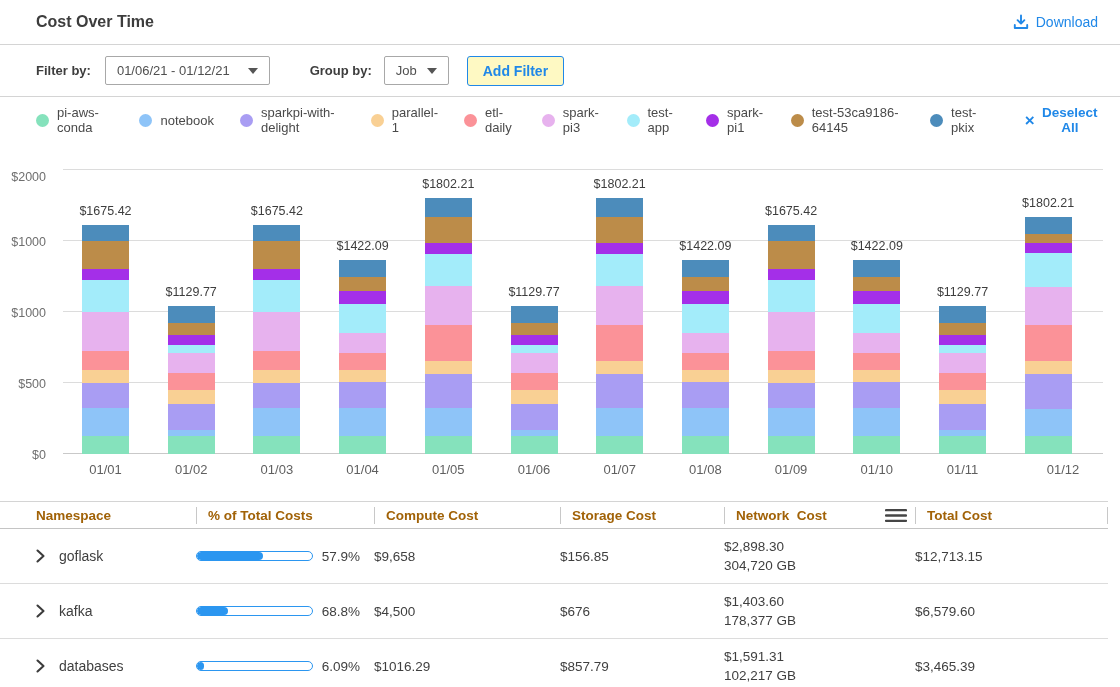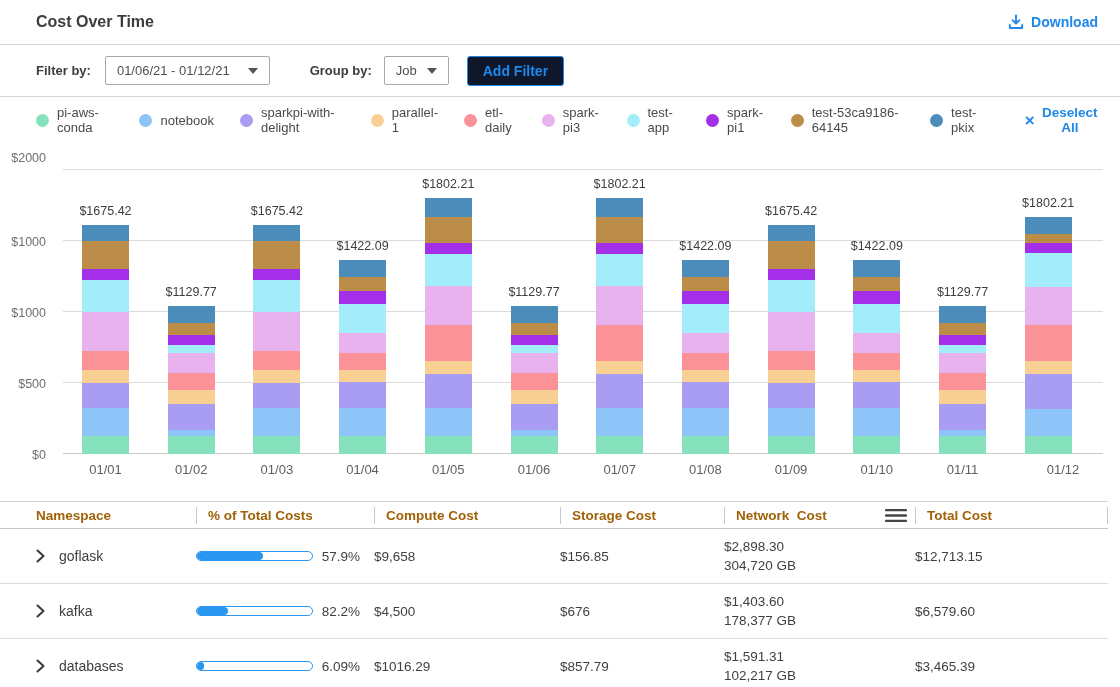--- a/index.html
+++ b/index.html
@@ -4,35 +4,35 @@
 <style>
   * { margin:0; padding:0; box-sizing:border-box; }
   html,body { width:1120px; height:687px; overflow:hidden; background:#fff;
     font-family:"Liberation Sans", sans-serif; color:#3d3d3d; }
 
   
   .app-header { height:45px; display:flex; align-items:center;
     padding:0 22px 0 36px; border-bottom:1px solid #d4d4d4; }
   .app-title { font-size:16px; font-weight:bold; color:#3d3d3d; }
   .download-btn { margin-left:auto; display:flex; align-items:center; gap:7px;
-    color:#2088e8; font-size:14px; font-weight:bold; cursor:pointer; background:none; border:none;
+    color:#2088e8; font-size:14px; font-weight:normal; cursor:pointer; background:none; border:none;
     font-family:"Liberation Sans", sans-serif; }
 
   
   .filter-row { height:52px; display:flex; align-items:center;
     padding:0 22px 0 36px; border-bottom:1px solid #d4d4d4; gap:12px; }
   .ctl-label { font-size:13px; font-weight:bold; color:#3d3d3d; }
   .dropdown { display:flex; align-items:center; border:1px solid #a8a8a8;
     border-radius:2px; background:#fff; height:29px; padding:0 11px;
     font-size:13px; color:#4f4f4f; cursor:pointer; gap:18px; }
   .dropdown.small { gap:10px; }
   .caret { width:0; height:0; border-left:5px solid transparent;
     border-right:5px solid transparent; border-top:6px solid #555; }
   .add-filter-btn { margin-left:6px; height:30px; padding:0 15px;
-    border:1.5px solid #2088e8; border-radius:3px; background:#0f172a;
+    border:1.5px solid #2088e8; border-radius:3px; background:#fef9c3;
     color:#2088e8; font-size:14px; font-weight:bold; cursor:pointer;
     font-family:"Liberation Sans", sans-serif; }
   .view-by { margin-left:auto; display:flex; align-items:center; gap:10px; }
 
   
   .legend-row { height:46px; display:flex; align-items:center;
     padding:0 22px 0 36px; gap:26px; font-size:13px; color:#4a4a4a; }
   .legend-item { display:flex; align-items:center; gap:8px; cursor:pointer; }
   .legend-dot { width:13px; height:13px; border-radius:50%; flex:0 0 auto; }
   .deselect-all { display:flex; align-items:center; gap:7px; color:#2088e8;
@@ -163,21 +163,21 @@
   <div class="chart-plot">
       <div class="gridline zero" style="bottom: 0px;"></div>
       <div class="y-tick-label" style="bottom: -0.5px; transform: translateY(50%);">$0</div>
       <div class="gridline" style="bottom: 71px;"></div>
       <div class="y-tick-label" style="bottom: 70.5px; transform: translateY(50%);">$500</div>
       <div class="gridline" style="bottom: 142px;"></div>
       <div class="y-tick-label" style="bottom: 141.5px; transform: translateY(50%);">$1000</div>
       <div class="gridline" style="bottom: 213px;"></div>
       <div class="y-tick-label" style="bottom: 212.5px; transform: translateY(50%);">$1000</div>
       <div class="gridline" style="bottom: 284px;"></div>
-      <div class="y-tick-label" style="bottom: 296px; transform: translateY(50%);">$2000</div>
+      <div class="y-tick-label" style="bottom: 277px; transform: translateY(50%);">$2000</div>
       <div class="bar" style="left: 19px; height: 229.472px;">
         <div class="bar-seg" style="height: 17.608px; background: rgb(133, 226, 188);"></div>
         <div class="bar-seg" style="height: 28.4px; background: rgb(142, 196, 248);"></div>
         <div class="bar-seg" style="height: 25.276px; background: rgb(169, 157, 243);"></div>
         <div class="bar-seg" style="height: 12.78px; background: rgb(249, 208, 148);"></div>
         <div class="bar-seg" style="height: 18.744px; background: rgb(251, 146, 152);"></div>
         <div class="bar-seg" style="height: 39.76px; background: rgb(231, 178, 238);"></div>
         <div class="bar-seg" style="height: 31.95px; background: rgb(163, 236, 250);"></div>
         <div class="bar-seg" style="height: 10.224px; background: rgb(164, 47, 232);"></div>
         <div class="bar-seg" style="height: 28.4px; background: rgb(188, 140, 73);"></div>
@@ -398,21 +398,21 @@
             <svg width="9" height="14" viewBox="0 0 9 14" fill="none">
               <path d="M1.5 1.5 7.5 7l-6 5.5" stroke="#3c3c3c" stroke-width="2.1" stroke-linecap="round" stroke-linejoin="round"></path>
             </svg>
           </span>
           <span>kafka</span>
         </div>
         <div class="td td-pct">
           <span class="pct-pill">
             <span class="pct-fill" style="width:26.9%"></span>
           </span>
-          <span>82.2%</span>
+          <span>68.8%</span>
         </div>
         <div class="td">$4,500</div>
         <div class="td">$676</div>
         <div class="td">
           <div class="net-line">$1,403.60</div>
           <div class="net-line">178,377 GB</div>
         </div>
         <div class="td">$6,579.60</div>
       </div>
       <div class="t-grid trow">

